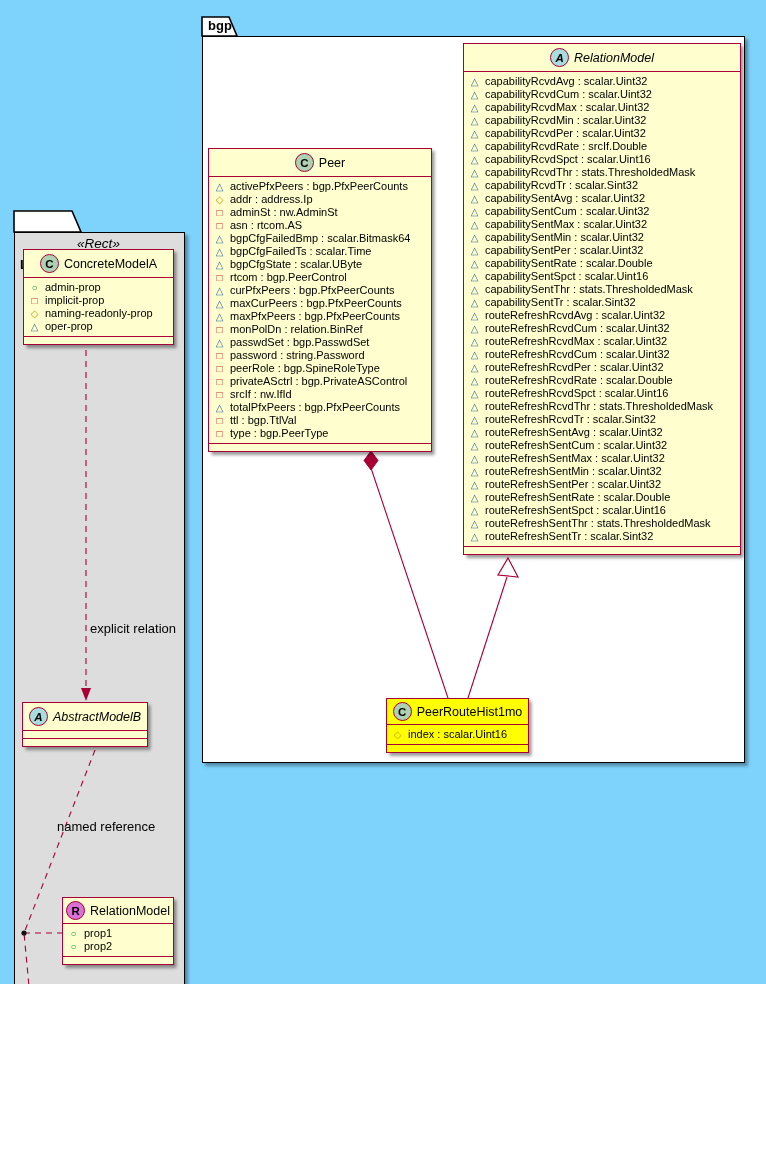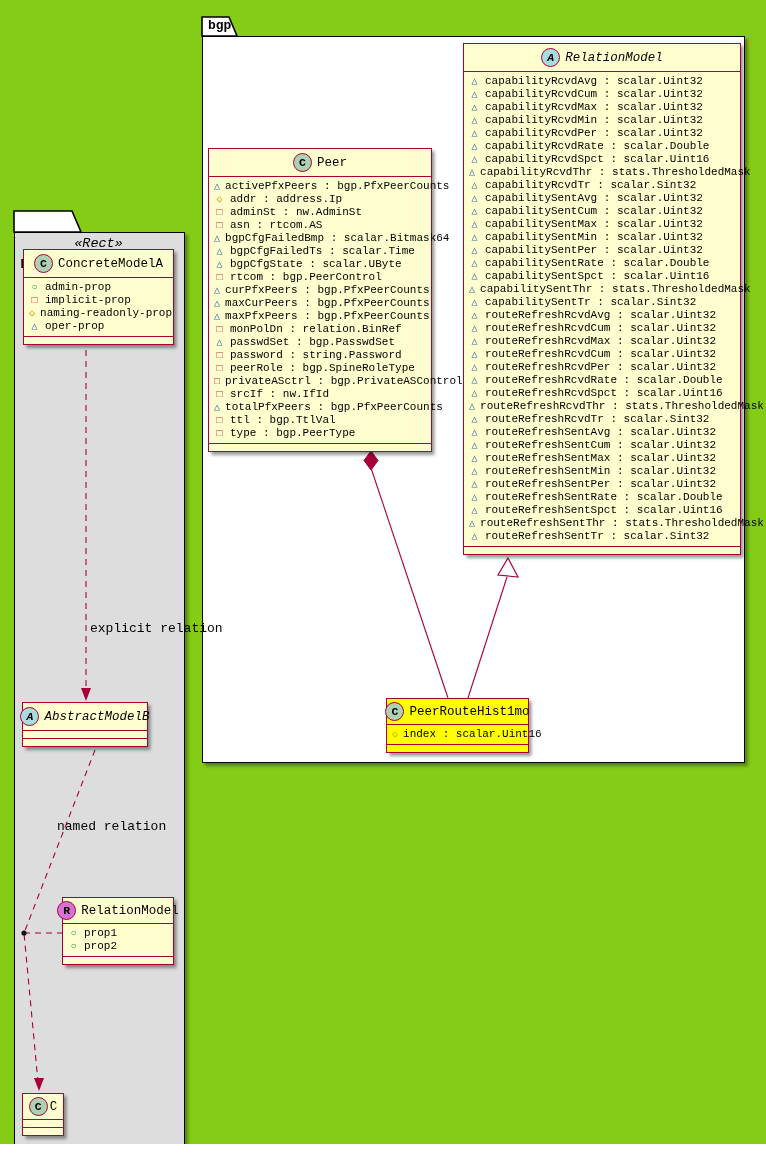--- a/index.html
+++ b/index.html
@@ -1,17 +1,17 @@
 <!DOCTYPE html>
 <html><head>
 <meta charset="utf-8">
 <style>
   html,body{margin:0;padding:0;background:#ffffff;}
-  #canvas{position:relative;width:766px;height:1144px;background:#84cc16;overflow:hidden;
-          font-family:Liberation Mono, monospace;}
+  #canvas{position:relative;width:766px;height:984px;background:#7dd3fc;overflow:hidden;
+          font-family:Liberation Sans, sans-serif;}
   svg.connectors{position:absolute;left:0;top:0;z-index:3;pointer-events:none;}
 
   
   .pkg-body{position:absolute;border:1.6px solid #000;box-shadow:3px 3px 3px rgba(0,0,0,0.35);}
   .frame-bgp{left:202px;top:36px;width:541px;height:725px;background:#ffffff;z-index:1;}
   .legend-body{left:14px;top:232px;width:169px;height:917px;background:#DDDDDD;z-index:1;}
   .pkg-tab-label{position:absolute;z-index:4;font-weight:bold;font-size:13px;color:#000;}
   .tab-bgp-label{left:208px;top:18px;}
   .tab-legend-label{left:20px;top:213px;margin-top:44px;}
   .stereotype{position:absolute;left:14px;top:236px;width:169px;text-align:center;z-index:2;
@@ -184,21 +184,21 @@
         <div class="attr-row">
           <span class="attr-icon" style="color: rgb(58, 110, 165);">△</span>
           <span class="attr-text">capabilityRcvdMin : scalar.Uint32</span>
         </div>
         <div class="attr-row">
           <span class="attr-icon" style="color: rgb(58, 110, 165);">△</span>
           <span class="attr-text">capabilityRcvdPer : scalar.Uint32</span>
         </div>
         <div class="attr-row">
           <span class="attr-icon" style="color: rgb(58, 110, 165);">△</span>
-          <span class="attr-text">capabilityRcvdRate : scalar.Double</span>
+          <span class="attr-text">capabilityRcvdRate : srcIf.Double</span>
         </div>
         <div class="attr-row">
           <span class="attr-icon" style="color: rgb(58, 110, 165);">△</span>
           <span class="attr-text">capabilityRcvdSpct : scalar.Uint16</span>
         </div>
         <div class="attr-row">
           <span class="attr-icon" style="color: rgb(58, 110, 165);">△</span>
           <span class="attr-text">capabilityRcvdThr : stats.ThresholdedMask</span>
         </div>
         <div class="attr-row">
@@ -387,15 +387,15 @@
   <div class="uml-class" style="left:22px;top:1093px;width:40px;">
     <div class="title" style="padding:3px 2px;gap:2px;">
       <span class="spot" style="background: rgb(173, 209, 178);">C</span>
       <span class="cname">C</span>
     </div>
     <div class="strip mid"></div>
     <div class="strip"></div>
   </div>
 
   <div class="rel-label lbl-explicit">explicit relation</div>
-  <div class="rel-label lbl-named">named relation</div>
+  <div class="rel-label lbl-named">named reference</div>
 
 </div>
 
 </body></html>

